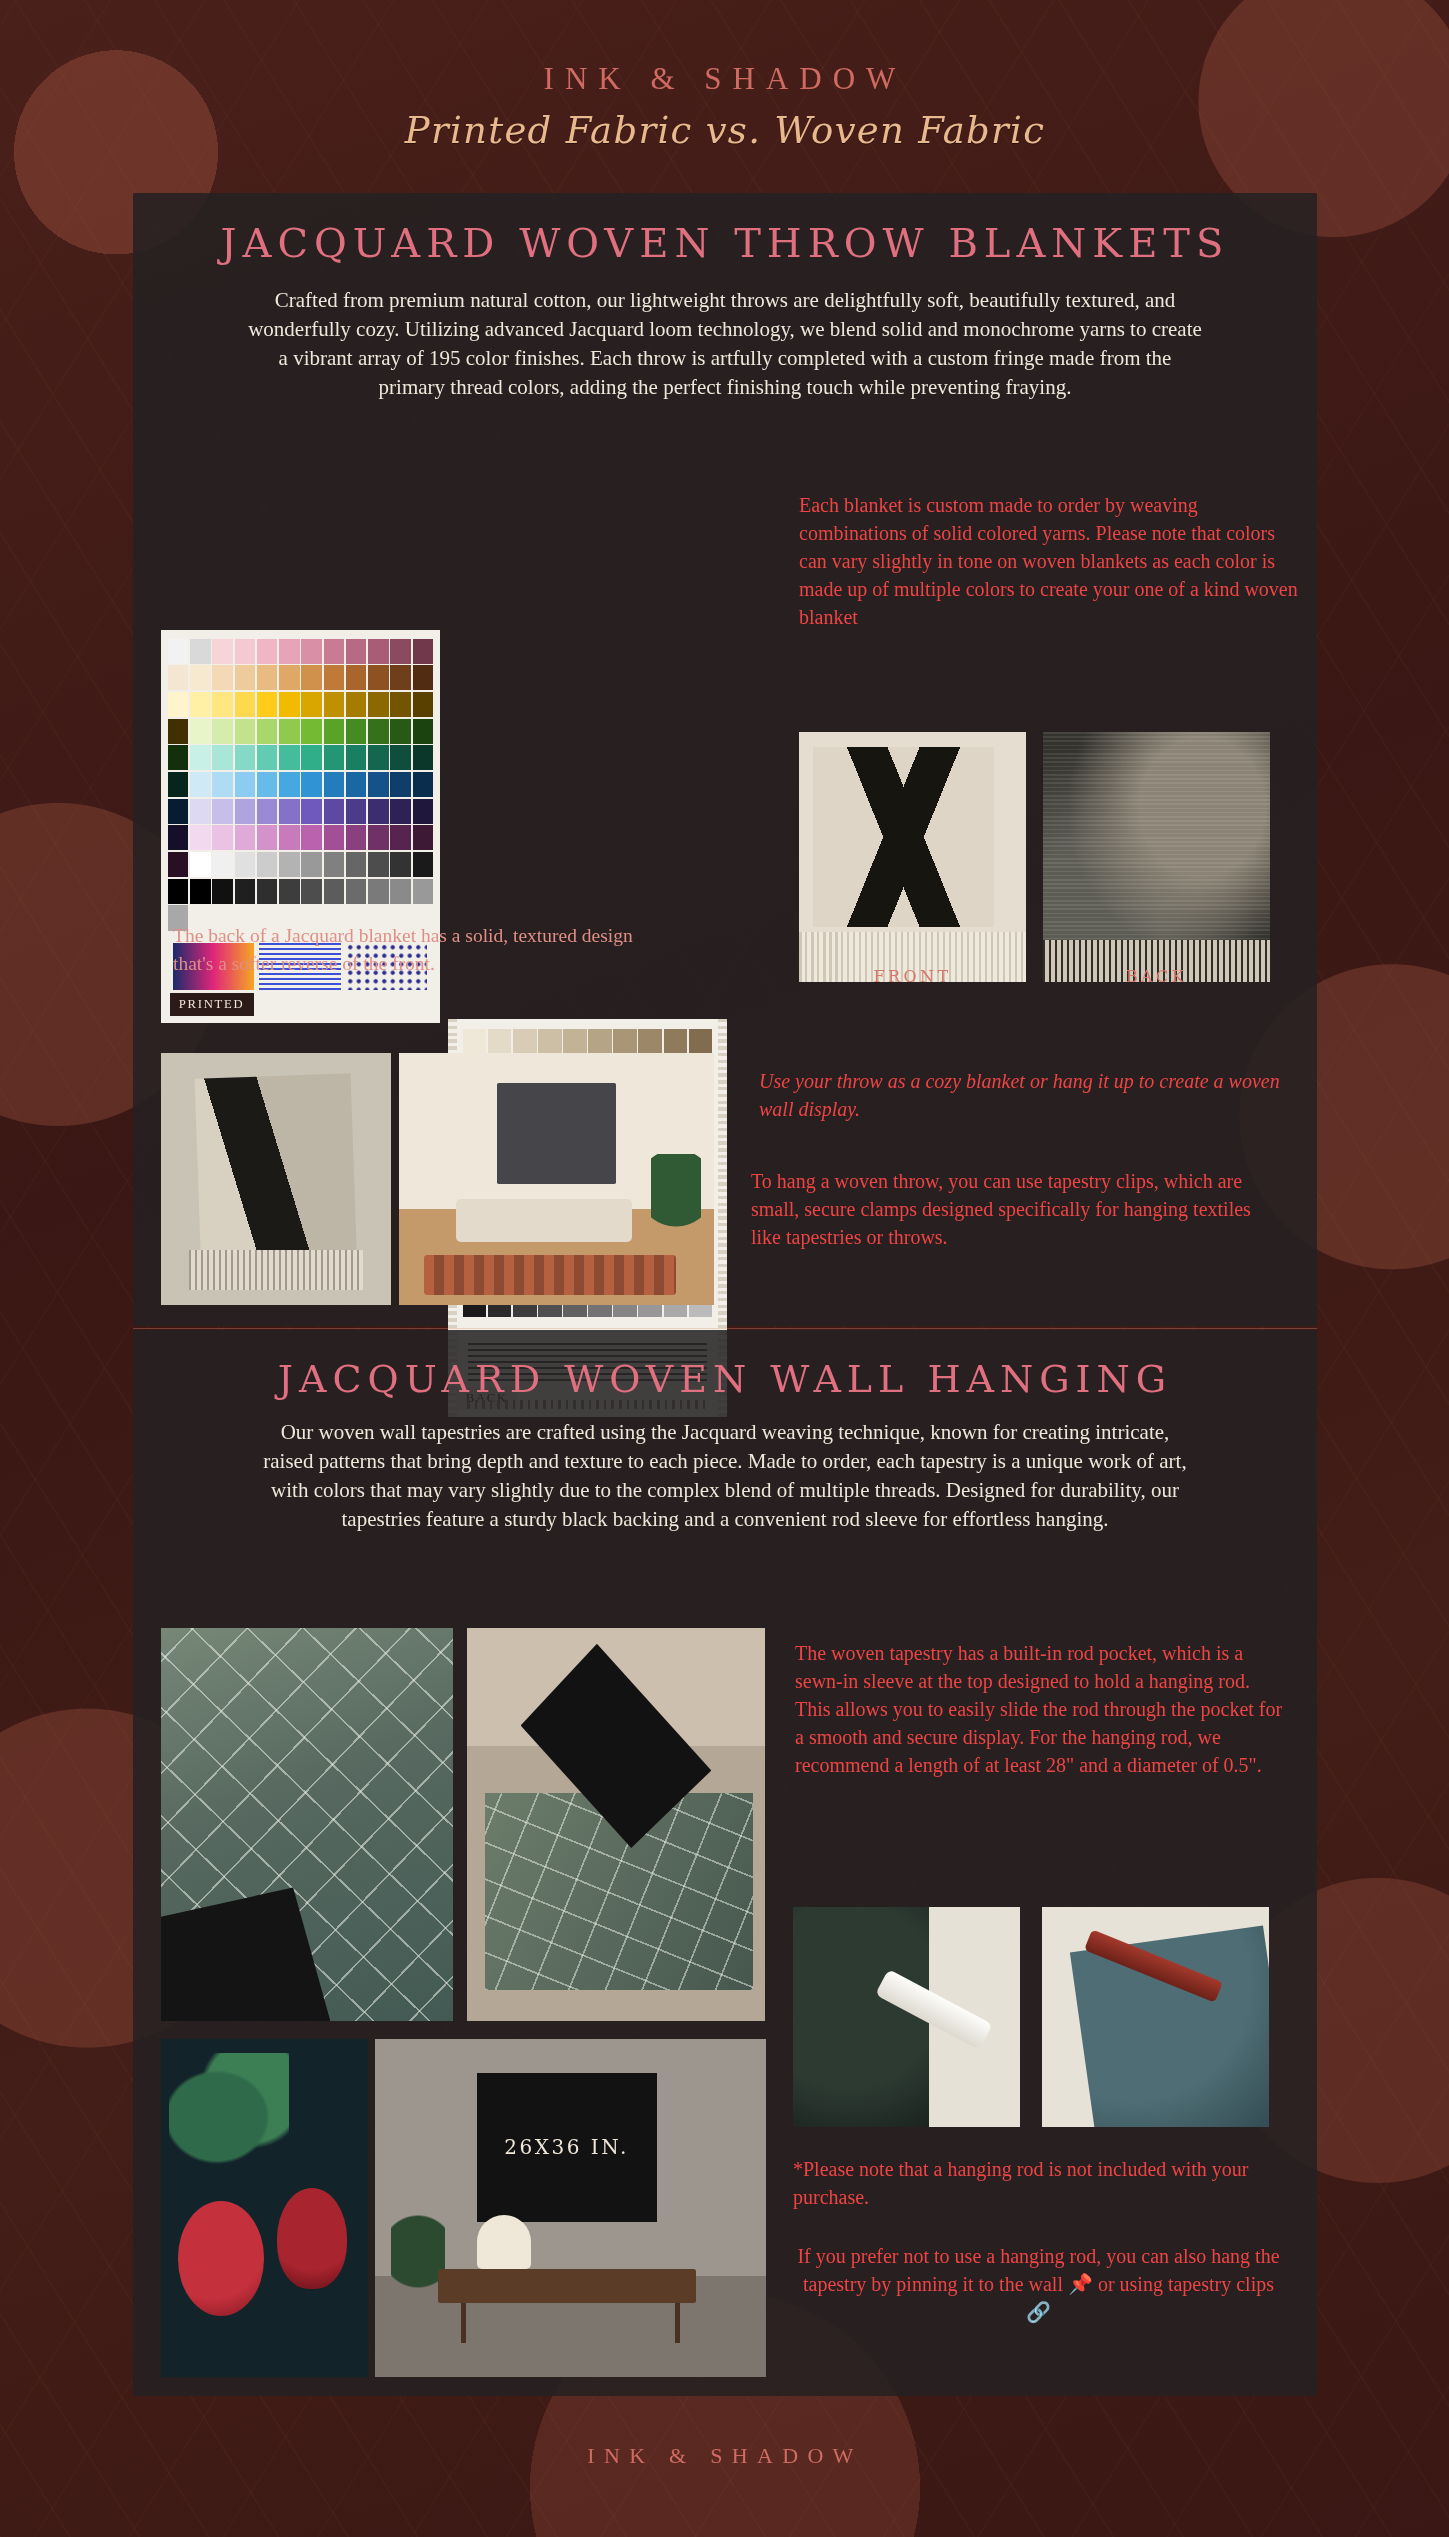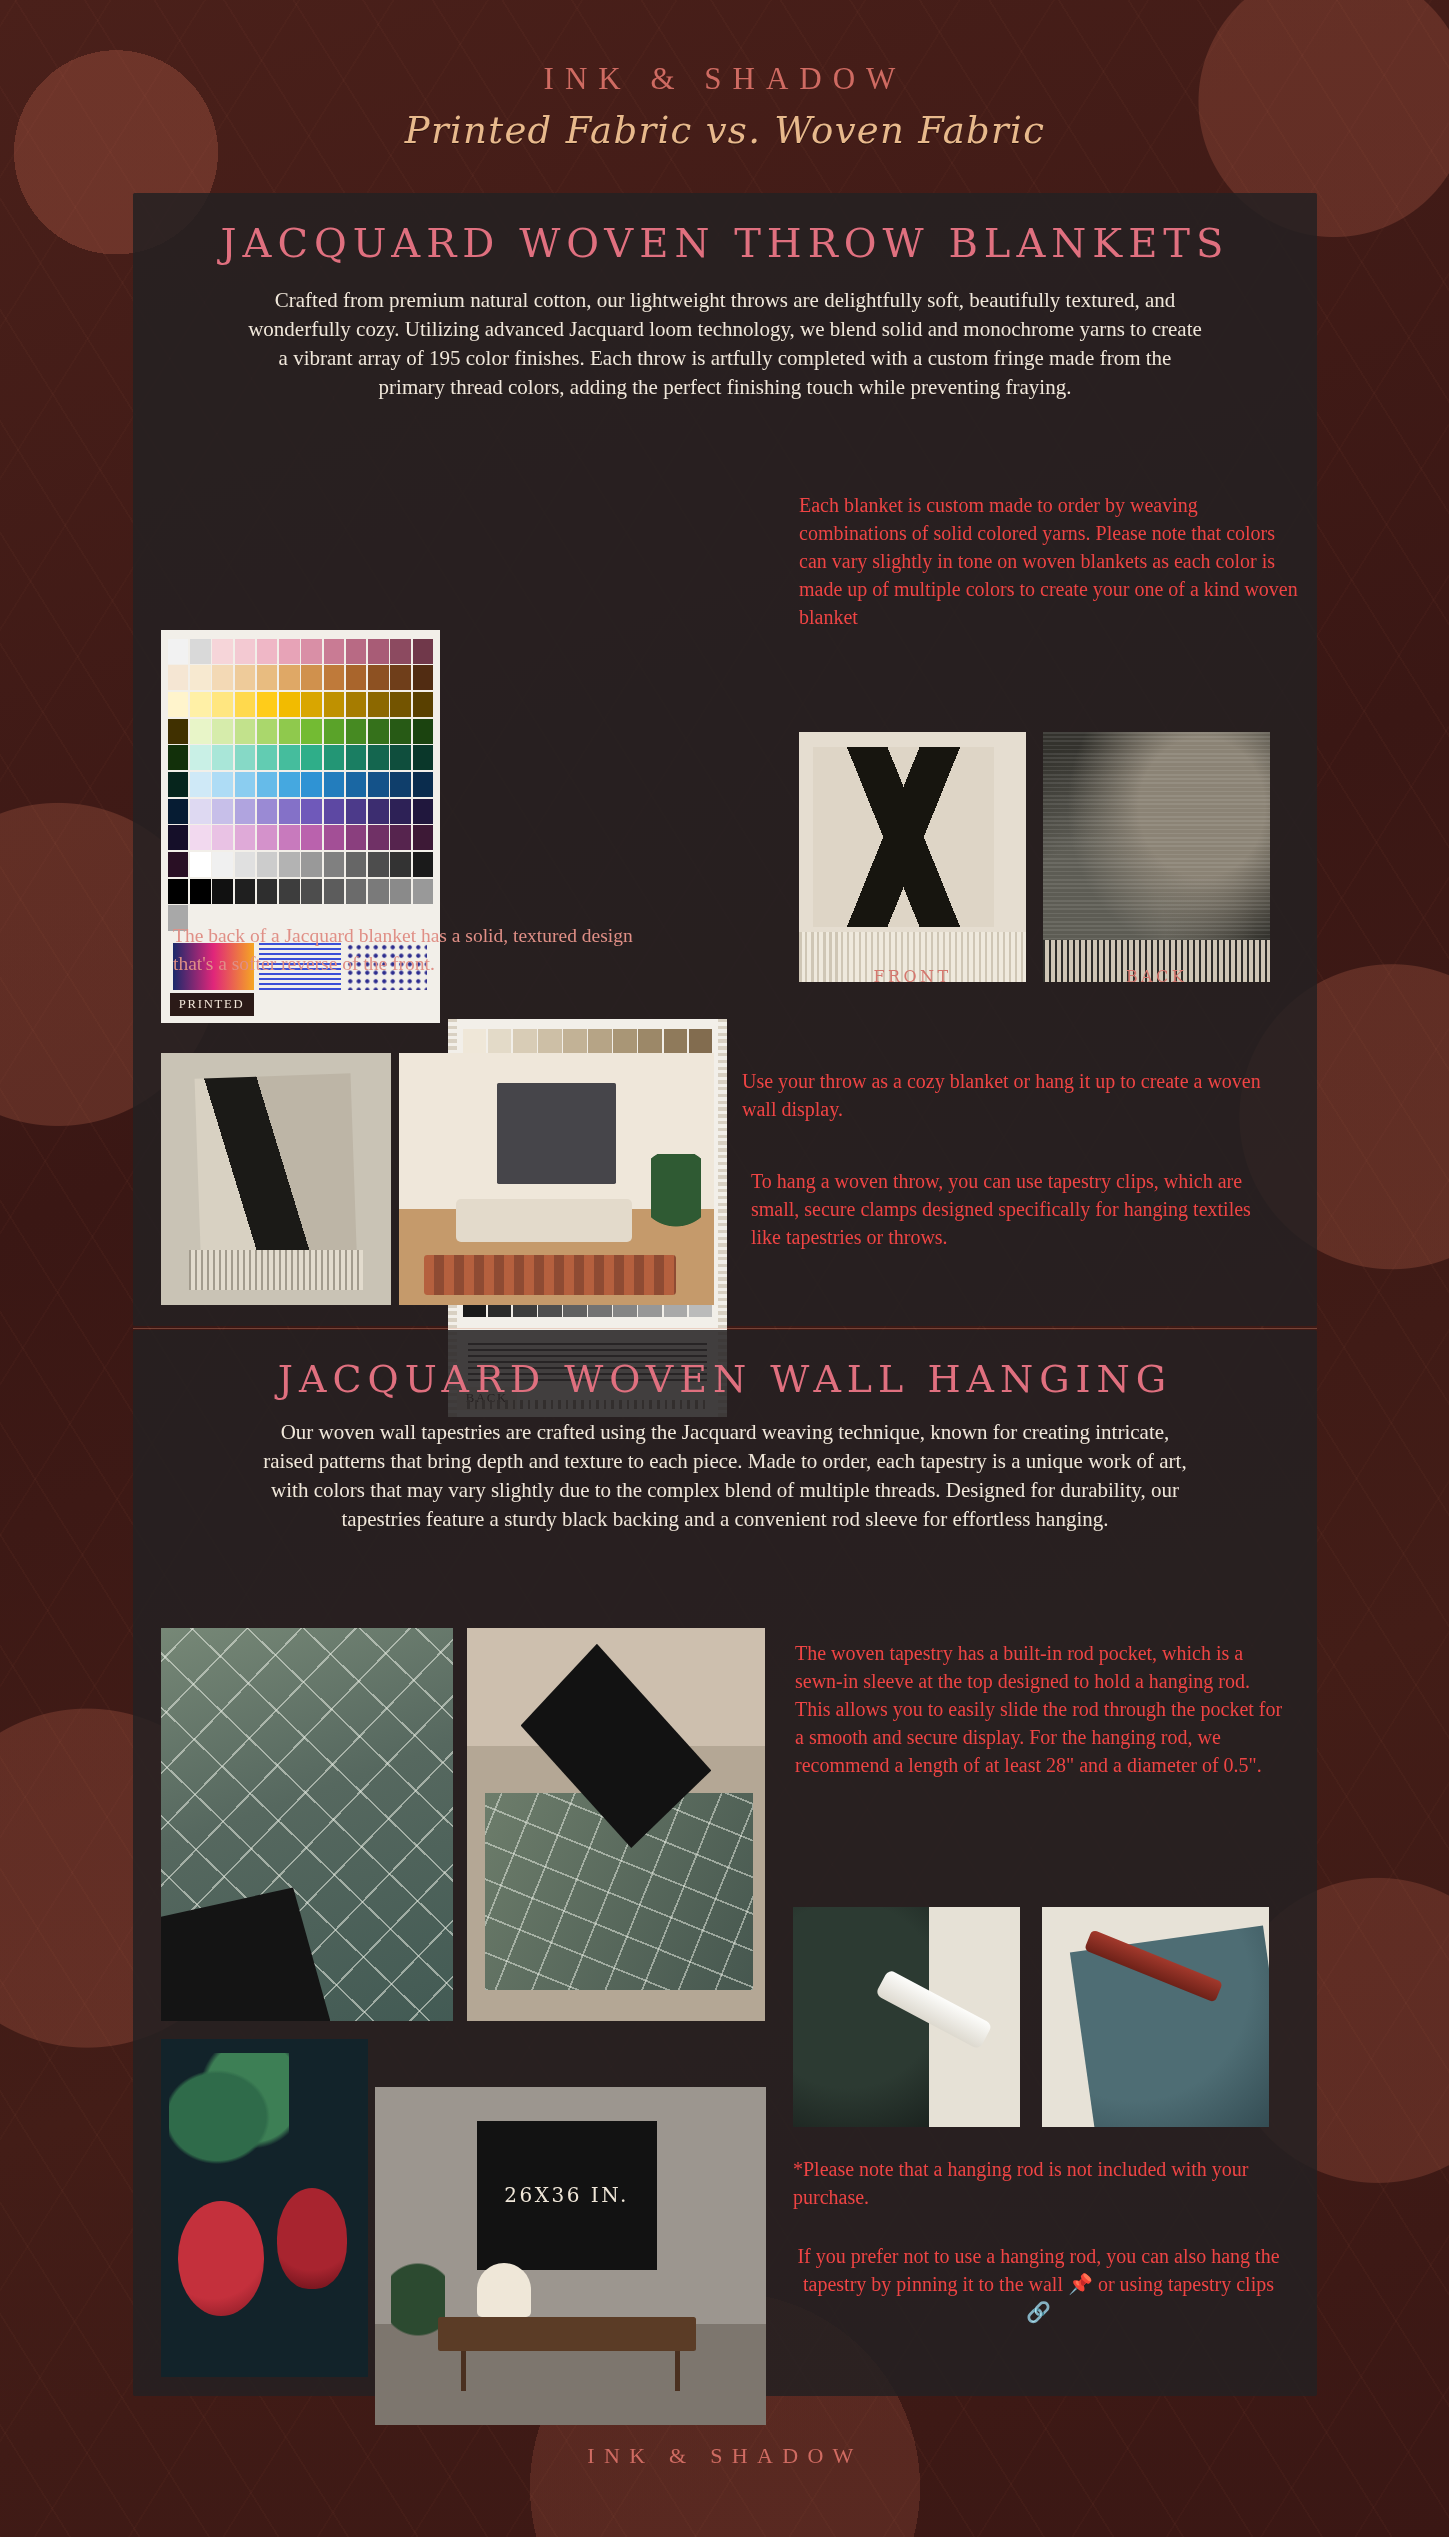--- a/index.html
+++ b/index.html
@@ -268,21 +268,21 @@
     position: absolute; left: 8%; bottom: 18%; width: 42%; height: 34%;
     background: radial-gradient(circle at 40% 40%, #c4303c 0 60%, #7c1620 100%);
     border-radius: 50%;
   }
   .ph-pomegranate .fruit2 {
     position: absolute; right: 10%; bottom: 26%; width: 34%; height: 30%;
     background: radial-gradient(circle at 50% 40%, #a8242f 0 60%, #641018 100%);
     border-radius: 50% 50% 45% 45%;
   }
 
-  .ph-wallroom { background: linear-gradient(180deg,#9c968f 0 70%, #7d766e 70% 100%); margin-top: 48px; }
+  .ph-wallroom { background: linear-gradient(180deg,#9c968f 0 70%, #7d766e 70% 100%); }
   .ph-wallroom .art {
     position: absolute; left: 26%; top: 10%; width: 46%; height: 44%;
     background: #121212; display: flex; align-items: center; justify-content: center;
   }
   .ph-wallroom .art span {
     color: #efe6d8; font-size: 20px; letter-spacing: 2.5px; text-align: center;
     font-family: "DejaVu Serif", serif; line-height: 25px;
   }
   .ph-wallroom .console {
     position: absolute; left: 16%; top: 68%; width: 66%; height: 10%;
@@ -575,21 +575,21 @@
       <div class="fr"></div>
   </div>
 
   <div class="photo ph-room" style="left:399px; top:1053px; width:315px; height:252px;">
     <div class="tapestry"></div>
       <div class="plant"></div>
       <div class="sofa"></div>
       <div class="rug"></div>
   </div>
 
-  <div class="caption-orange" style="left:742px; top:1067px; width:524px;">Use your throw as a cozy blanket or hang it up to create a woven wall display.</div>
+  <div class="caption-orange" style="left:759px; top:1067px; width:524px;font-style:italic;">Use your throw as a cozy blanket or hang it up to create a woven wall display.</div>
   <div class="caption-orange" style="left:751px; top:1167px; width:524px;">To hang a woven throw, you can use tapestry clips, which are small, secure clamps designed specifically for hanging textiles like tapestries or throws.</div>
 
   <div class="divider" style="top:1328px;"></div>
 
   <div class="panel" id="panel-two">
     <div class="section-title">JACQUARD WOVEN WALL HANGING</div>
     <div class="intro">Our woven wall tapestries are crafted using the Jacquard weaving technique, known for creating intricate, raised patterns that bring depth and texture to each piece. Made to order, each tapestry is a unique work of art, with colors that may vary slightly due to the complex blend of multiple threads. Designed for durability, our tapestries feature a sturdy  black backing and a convenient rod sleeve for effortless hanging.</div>
   </div>
 
   <div class="photo ph-tiles-left" style="left:161px; top:1628px; width:292px; height:393px;">

